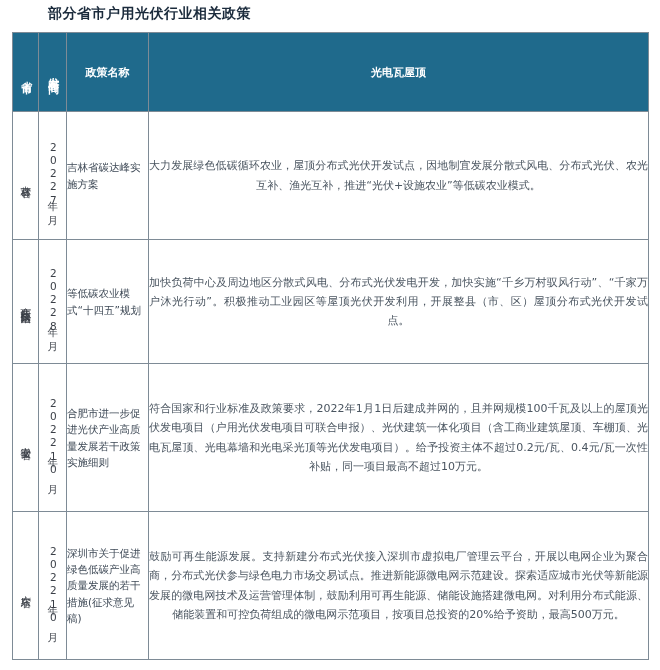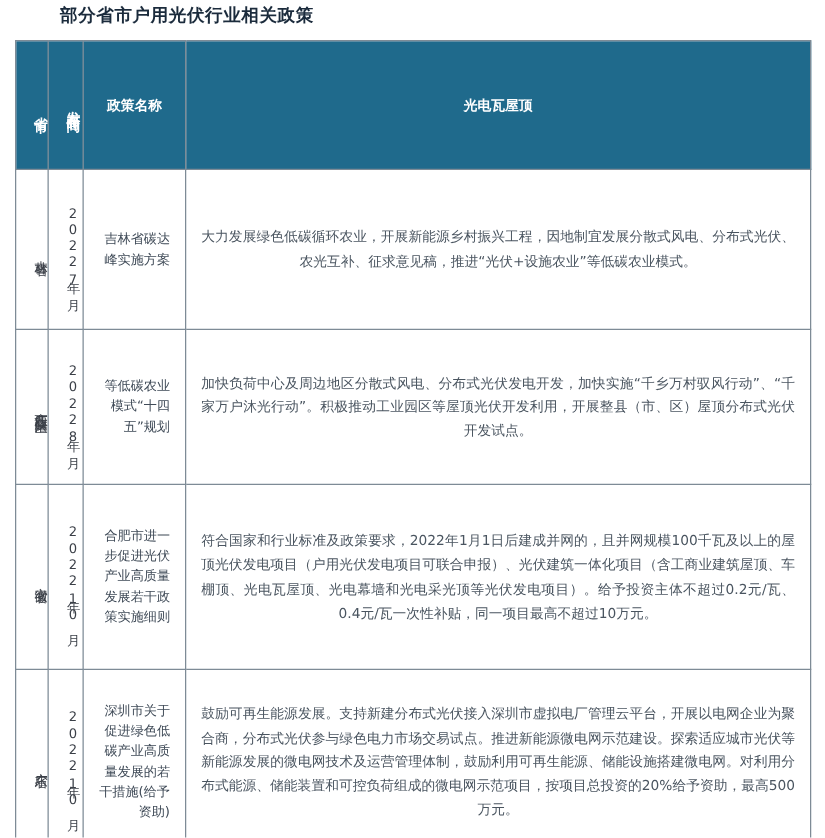--- a/index.html
+++ b/index.html
@@ -37,21 +37,21 @@
     top: 32px;
     left: 12px;
     width: 636px;
     border-collapse: collapse;
     table-layout: fixed;
   }
   #policy-table th,
   #policy-table td {
     border: 1px solid #7e8b96;
     vertical-align: middle;
-    padding: 12px;
+    padding: 0;
   }
   thead th {
     background: #1f6a8c;
     color: #ffffff;
     font-weight: bold;
     font-size: 11px;
     height: 78px;
     border-color: #2c7ea3;
   }
   thead th.edge {
@@ -77,21 +77,21 @@
   }
   td.cell-province .vstack,
   td.cell-date .vstack {
     writing-mode: vertical-rl;
     text-orientation: upright;
     display: inline-block;
     line-height: 1.28;
     letter-spacing: 1px;
   }
   td.cell-policy {
-    text-align: right;
+    text-align: left;
     color: #3f4a57;
     font-size: 10.5px;
     line-height: 1.55;
     padding: 4px 5px;
   }
   td.cell-content {
     text-align: center;
     color: #4a5560;
     font-size: 11px;
     line-height: 1.75;
@@ -143,21 +143,21 @@
         <td class="cell-province">
           <span class="vstack">吉林省</span>
         </td>
         <td class="cell-date">
           <span class="vstack">2022年7月</span>
         </td>
         <td class="cell-policy">
           <span>吉林省碳达峰实施方案</span>
         </td>
         <td class="cell-content">
-          <span class="inner">大力发展绿色低碳循环农业，开展新能源乡村振兴工程，因地制宜发展分散式风电、分布式光伏、农光互补、征求意见稿，推进“光伏+设施农业”等低碳农业模式。</span>
+          <span class="inner">大力发展绿色低碳循环农业，屋顶分布式光伏开发试点，因地制宜发展分散式风电、分布式光伏、农光互补、渔光互补，推进“光伏+设施农业”等低碳农业模式。</span>
         </td>
       </tr>
 
       <tr class="r2">
         <td class="cell-province">
           <span class="vstack">广西壮族自治区</span>
         </td>
         <td class="cell-date">
           <span class="vstack">2022年8月</span>
         </td>
@@ -185,21 +185,21 @@
       </tr>
 
       <tr class="r4">
         <td class="cell-province">
           <span class="vstack">广东省</span>
         </td>
         <td class="cell-date">
           <span class="vstack">2022年10月</span>
         </td>
         <td class="cell-policy">
-          <span>深圳市关于促进绿色低碳产业高质量发展的若干措施(给予资助)</span>
+          <span>深圳市关于促进绿色低碳产业高质量发展的若干措施(征求意见稿)</span>
         </td>
         <td class="cell-content">
           <span class="inner">鼓励可再生能源发展。支持新建分布式光伏接入深圳市虚拟电厂管理云平台，开展以电网企业为聚合商，分布式光伏参与绿色电力市场交易试点。推进新能源微电网示范建设。探索适应城市光伏等新能源发展的微电网技术及运营管理体制，鼓励利用可再生能源、储能设施搭建微电网。对利用分布式能源、储能装置和可控负荷组成的微电网示范项目，按项目总投资的20%给予资助，最高500万元。</span>
         </td>
       </tr>
 
     </tbody>
   </table>
 
 </div>

